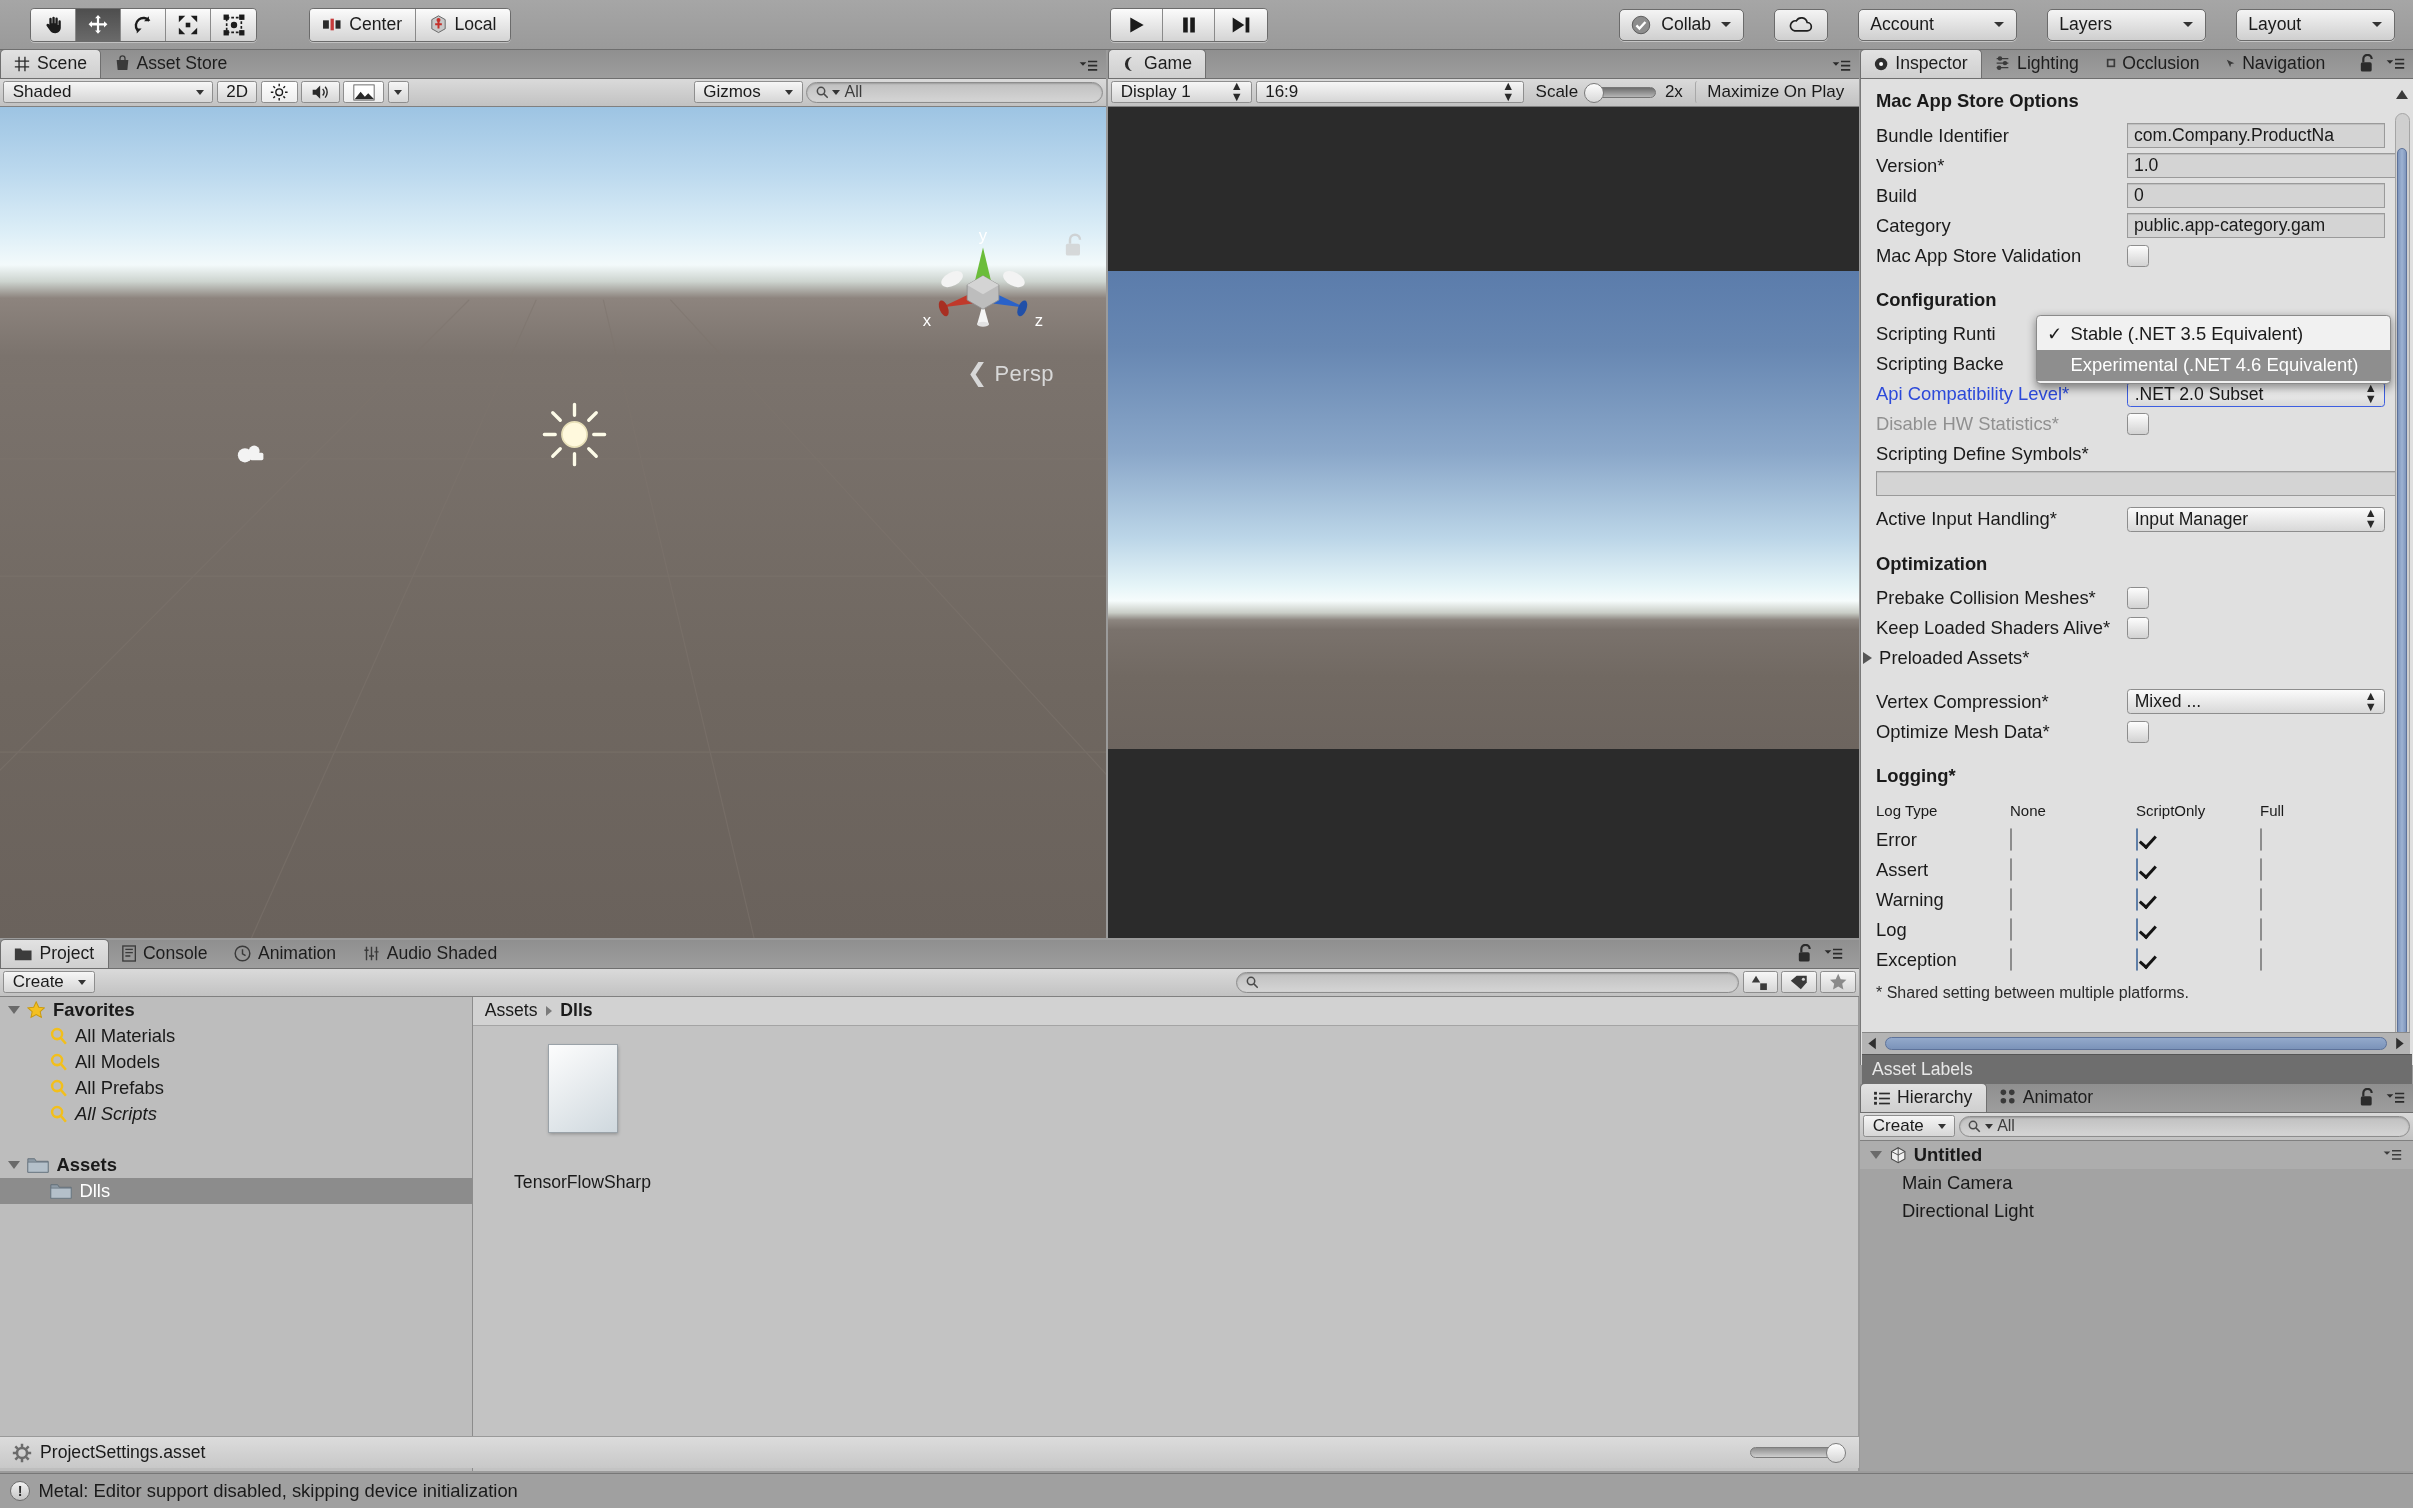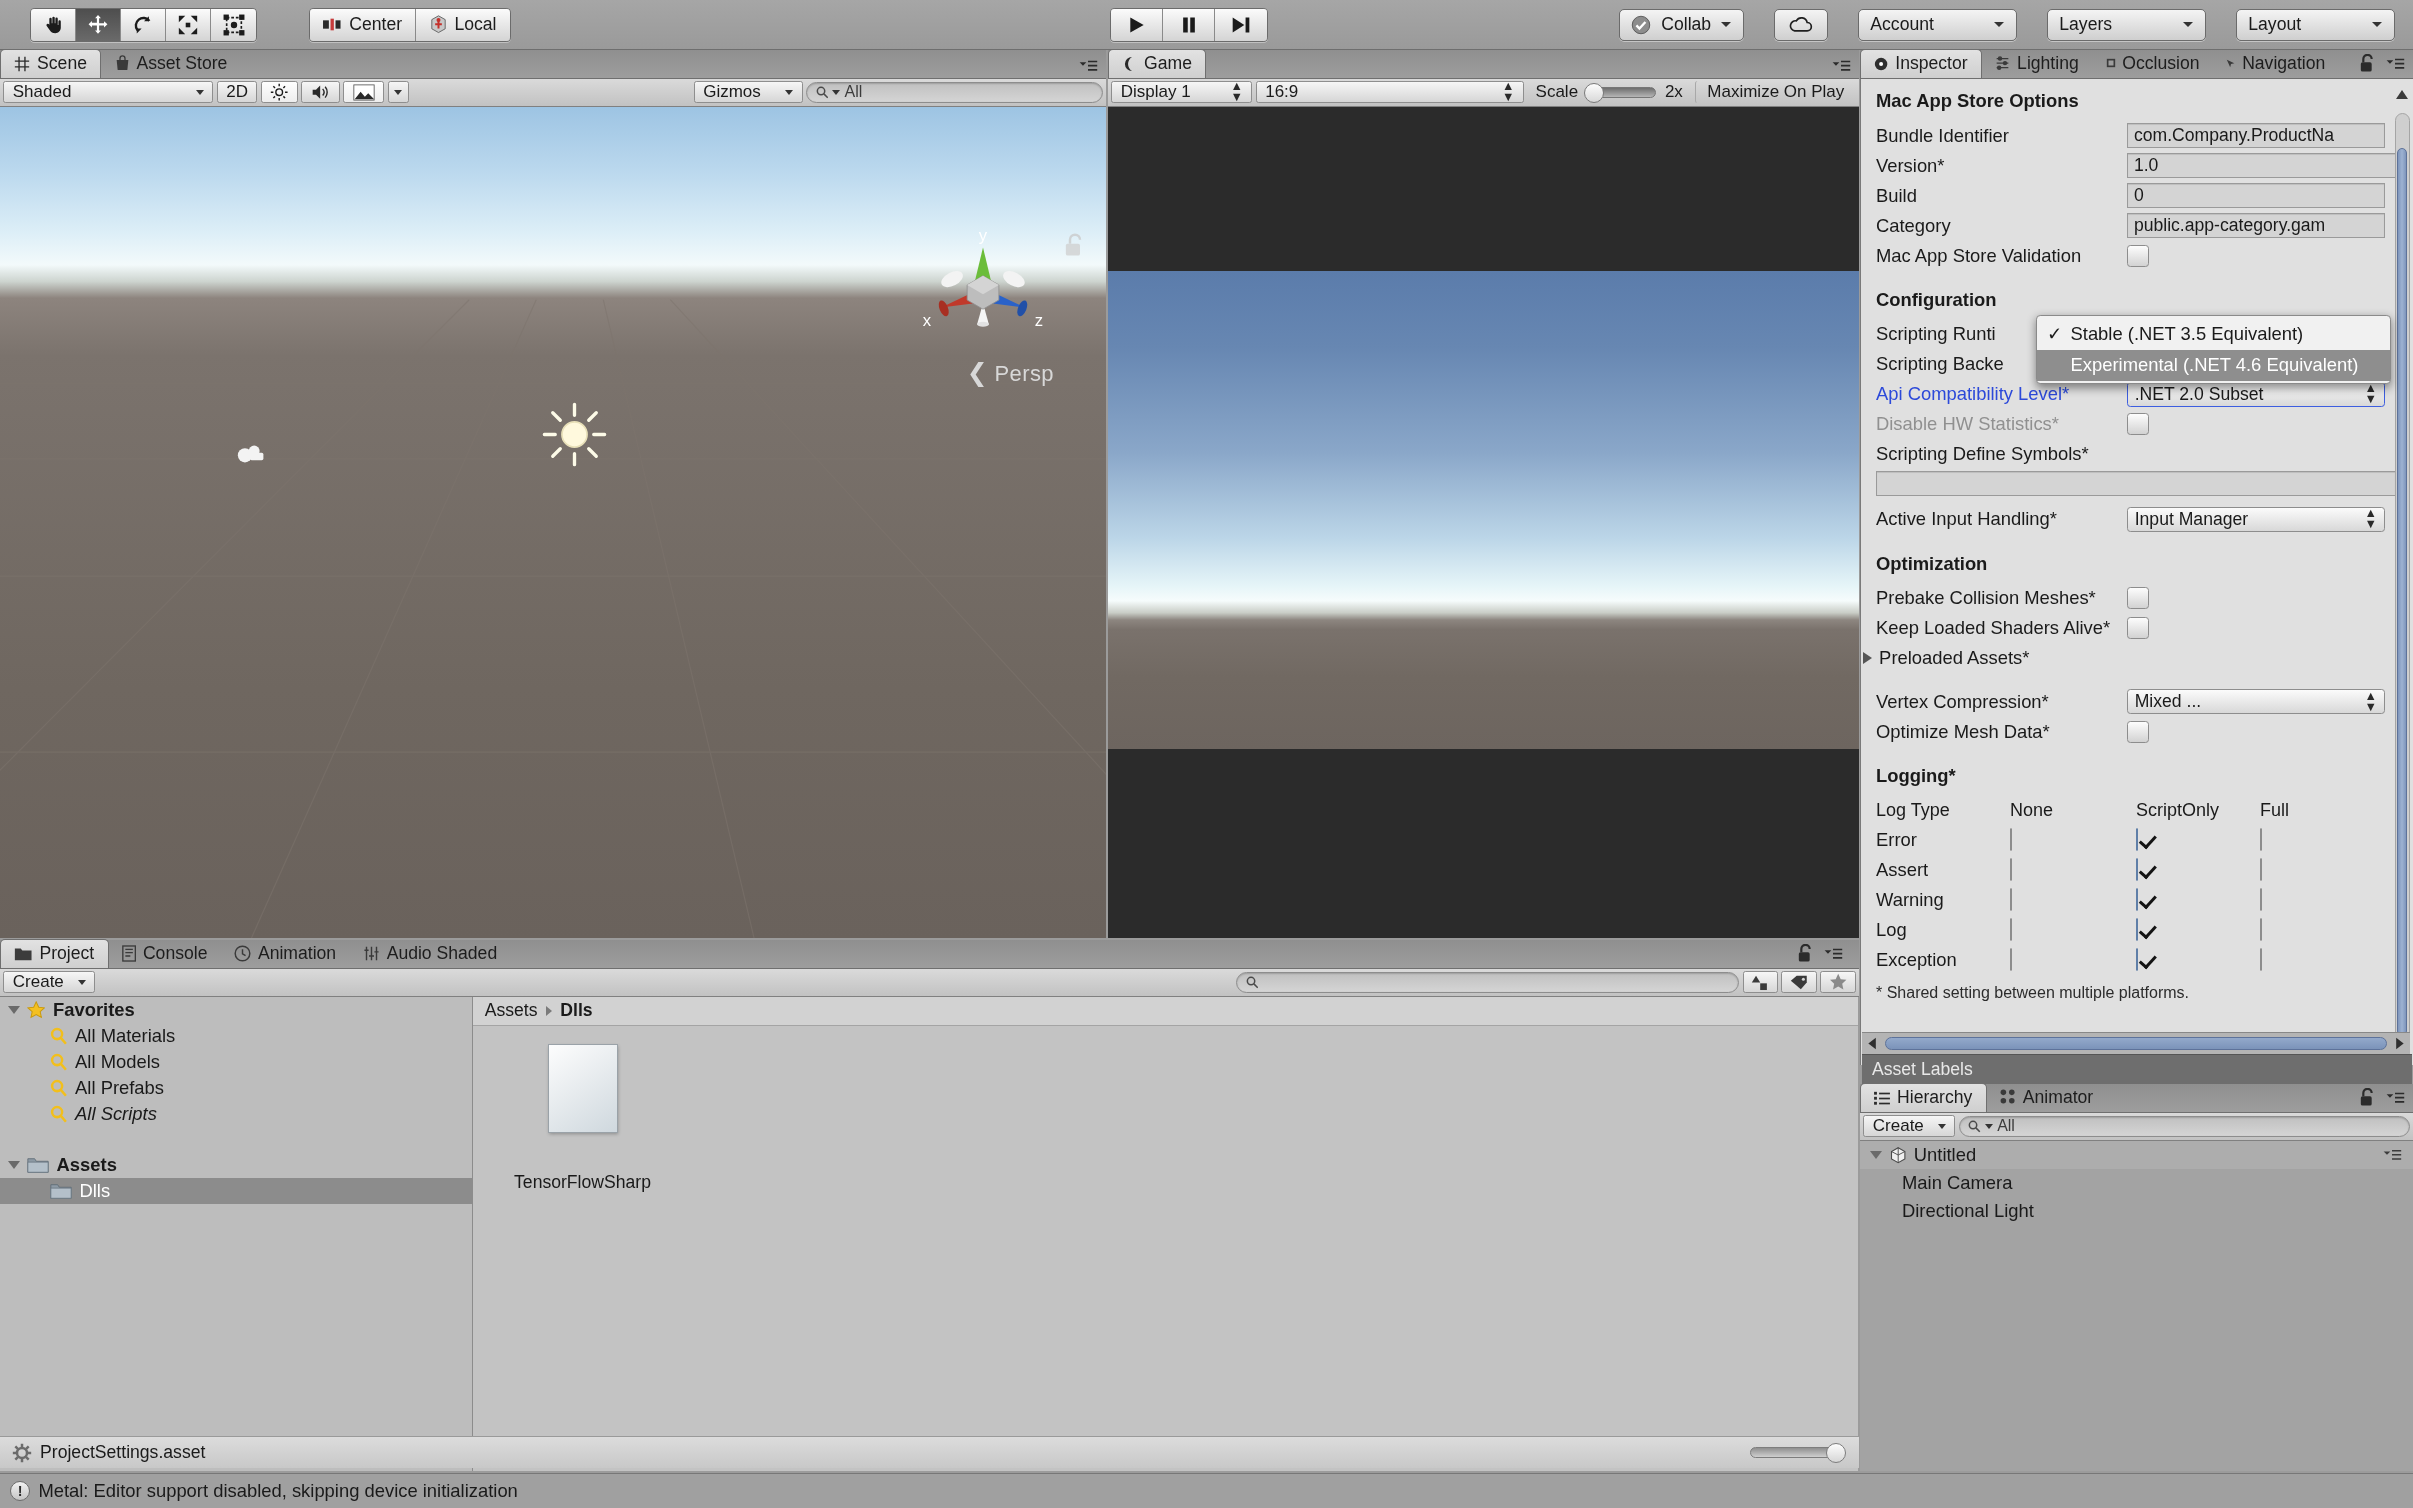--- a/index.html
+++ b/index.html
@@ -163,21 +163,21 @@
   }
   .dd.focus { border:1.7px solid #3d5ee0; }
   .updown { font-size:12.6px; line-height:11px; color:#2a2a2a; text-align:center; }
   .foldout { width:0;height:0;border-top:6.7px solid transparent;border-bottom:6.7px solid transparent;
              border-left:9.2px solid #555; margin-right:7.5px; }
   .defbox {
     height:25px; margin:1.7px 0 8.4px 0; background:#d4d4d4;
     border:0.8px solid #9a9a9a; box-shadow:inset 0 0.8px 0.8px rgba(0,0,0,.14);
     margin-right:13.4px;
   }
-  .logheader { display:flex; align-items:center; height:30px; font-size:18px; }
+  .logheader { display:flex; align-items:center; height:30px; font-size:15px; }
   .logheader .c0 { width:134px; }
   .logheader .c1 { width:126px; }
   .logheader .c2 { width:124px; }
   .logrow { display:flex; align-items:center; height:30px; font-size:18.4px; }
   .logrow .c0 { width:134px; }
   .logrow .c1 { width:126px; }
   .logrow .c2 { width:124px; }
   .footnote { font-size:16px; color:#2c2c2c; margin-top:8.4px; }
 
   
@@ -207,21 +207,21 @@
   .asset-labels-bar {
     position:absolute; left:1862px; top:1054px; width:550px; height:30px;
     background:#6e6e6e; color:#e8e8e8; display:flex; align-items:center;
     padding:8px 10px; font-size:17.6px; border-top:0.8px solid #555;
   }
 
   
   #hierarchy-panel { left:1860px; top:1084px; width:553px; height:387px; }
   .h-body { position:absolute; left:0; top:57px; width:553px; height:330px; background:#a3a3a3; }
   .h-row { height:28px; display:flex; align-items:center; font-size:18.4px; padding-left:10px; }
-  .h-row.scene-root { background:#adadad; font-weight:normal; }
+  .h-row.scene-root { background:#adadad; font-weight:bold; }
   .h-row .ind { width:32px; }
 
   
   #project-panel { left:0; top:940px; width:1859px; height:531px; }
   .proj-left {
     position:absolute; left:0; top:57px; width:473px; height:474px;
     background:#bdbdbd; border-right:0.8px solid #8c8c8c;
   }
   .proj-right {
     position:absolute; left:473px; top:57px; width:1385px; height:474px; background:#c3c3c3;

